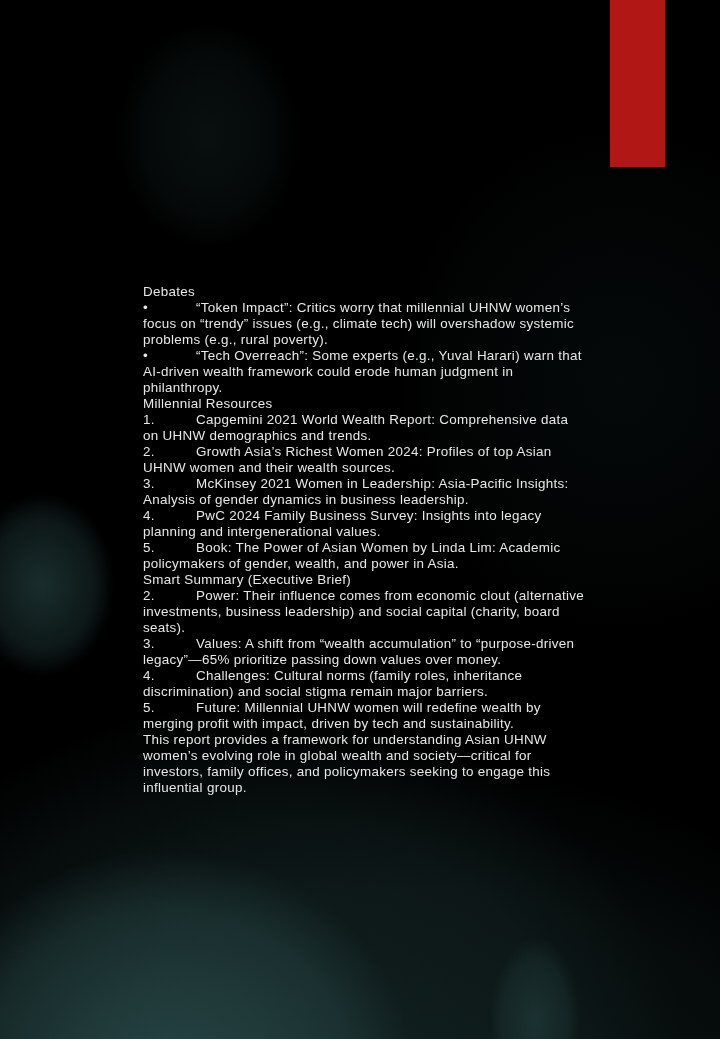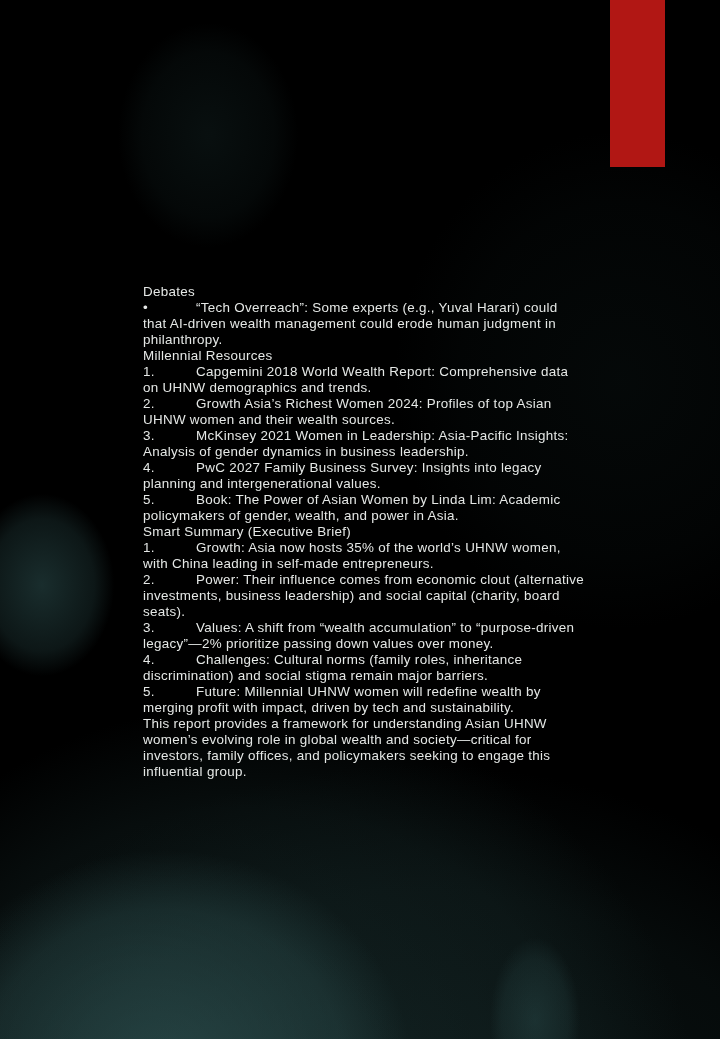--- a/index.html
+++ b/index.html
@@ -48,28 +48,28 @@
     width: 53px;
   }
 </style>
 </head>
 <body>
 
 <div class="page">
   <div class="red-bar" style="background: rgb(177, 23, 20);"></div>
   <div class="text-block" style="color: rgb(229, 232, 230);">
       <div class="para heading"><span>Debates</span></div>
-      <div class="para bullet"><span class="marker">•</span><span>“Tech Overreach”: Some experts (e.g., Yuval Harari) could that AI-driven wealth management could erode human judgment in philanthropy.</span></div>
+      <div class="para bullet"><span class="marker">•</span><span>“Token Impact”: Critics worry that millennial UHNW women’s focus on “trendy” issues (e.g., climate tech) will overshadow systemic problems (e.g., rural poverty).</span></div>
+      <div class="para bullet"><span class="marker">•</span><span>“Tech Overreach”: Some experts (e.g., Yuval Harari) warn that AI-driven wealth framework could erode human judgment in philanthropy.</span></div>
       <div class="para heading"><span>Millennial Resources</span></div>
-      <div class="para numbered"><span class="marker">1.</span><span>Capgemini 2018 World Wealth Report: Comprehensive data on UHNW demographics and trends.</span></div>
+      <div class="para numbered"><span class="marker">1.</span><span>Capgemini 2021 World Wealth Report: Comprehensive data on UHNW demographics and trends.</span></div>
       <div class="para numbered"><span class="marker">2.</span><span>Growth Asia’s Richest Women 2024: Profiles of top Asian UHNW women and their wealth sources.</span></div>
       <div class="para numbered"><span class="marker">3.</span><span>McKinsey 2021 Women in Leadership: Asia-Pacific Insights: Analysis of gender dynamics in business leadership.</span></div>
-      <div class="para numbered"><span class="marker">4.</span><span>PwC 2027 Family Business Survey: Insights into legacy planning and intergenerational values.</span></div>
+      <div class="para numbered"><span class="marker">4.</span><span>PwC 2024 Family Business Survey: Insights into legacy planning and intergenerational values.</span></div>
       <div class="para numbered"><span class="marker">5.</span><span>Book: The Power of Asian Women by Linda Lim: Academic policymakers of gender, wealth, and power in Asia.</span></div>
       <div class="para heading"><span>Smart Summary (Executive Brief)</span></div>
-      <div class="para numbered"><span class="marker">1.</span><span>Growth: Asia now hosts 35% of the world’s UHNW women, with China leading in self-made entrepreneurs.</span></div>
       <div class="para numbered"><span class="marker">2.</span><span>Power: Their influence comes from economic clout (alternative investments, business leadership) and social capital (charity, board seats).</span></div>
-      <div class="para numbered"><span class="marker">3.</span><span>Values: A shift from “wealth accumulation” to “purpose-driven legacy”—2% prioritize passing down values over money.</span></div>
+      <div class="para numbered"><span class="marker">3.</span><span>Values: A shift from “wealth accumulation” to “purpose-driven legacy”—65% prioritize passing down values over money.</span></div>
       <div class="para numbered"><span class="marker">4.</span><span>Challenges: Cultural norms (family roles, inheritance discrimination) and social stigma remain major barriers.</span></div>
       <div class="para numbered"><span class="marker">5.</span><span>Future: Millennial UHNW women will redefine wealth by merging profit with impact, driven by tech and sustainability.</span></div>
       <div class="para paragraph"><span>This report provides a framework for understanding Asian UHNW women’s evolving role in global wealth and society—critical for investors, family offices, and policymakers seeking to engage this influential group.</span></div>
     </div>
 </div>
 
 </body></html>

